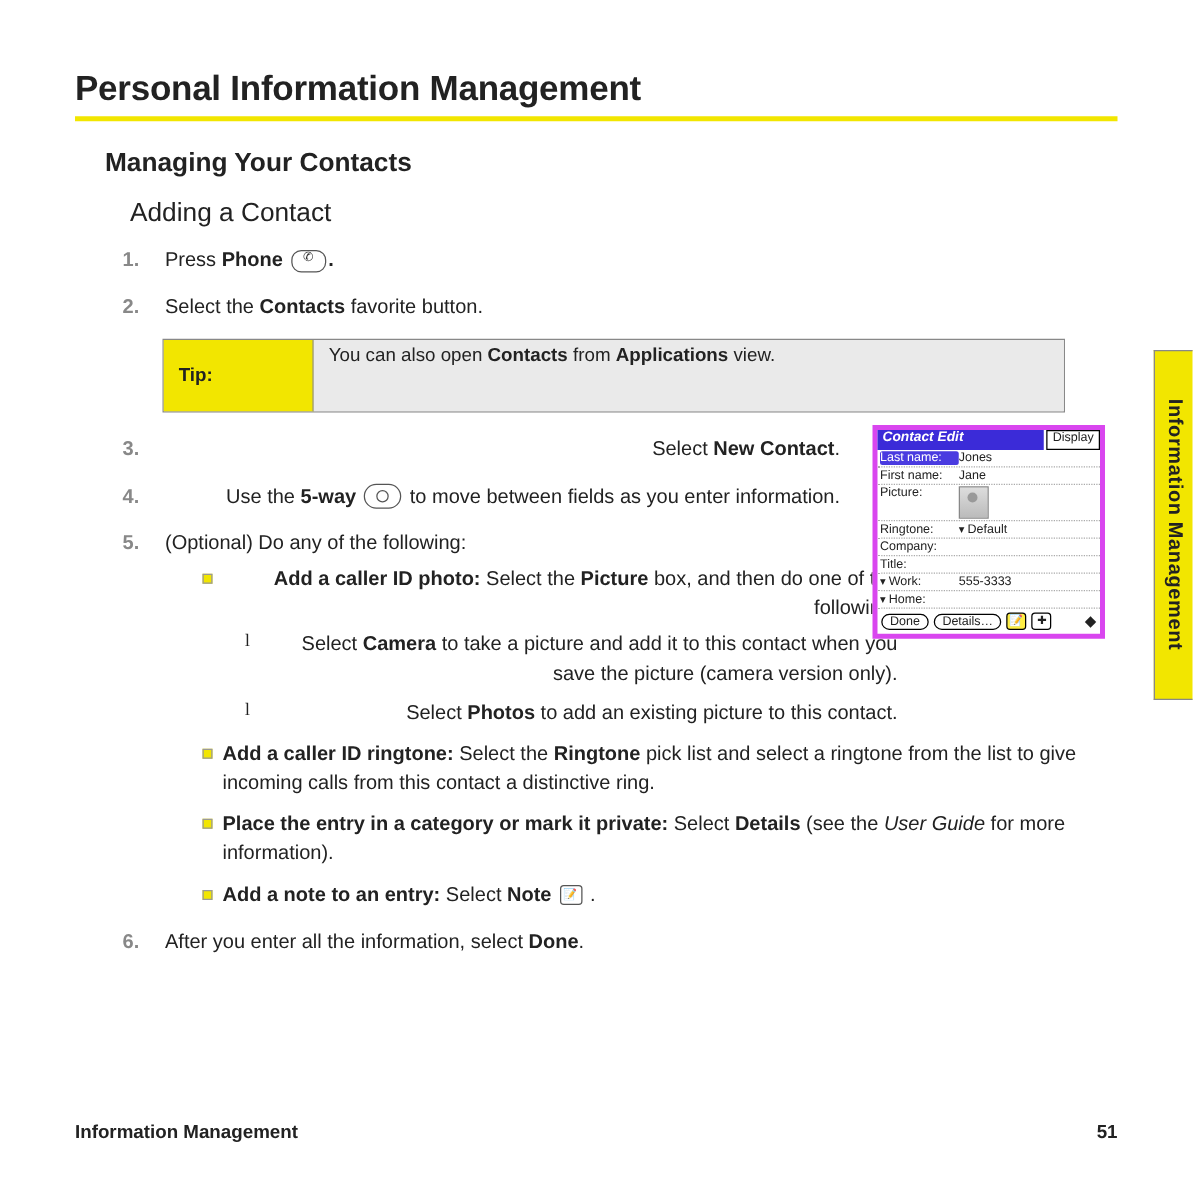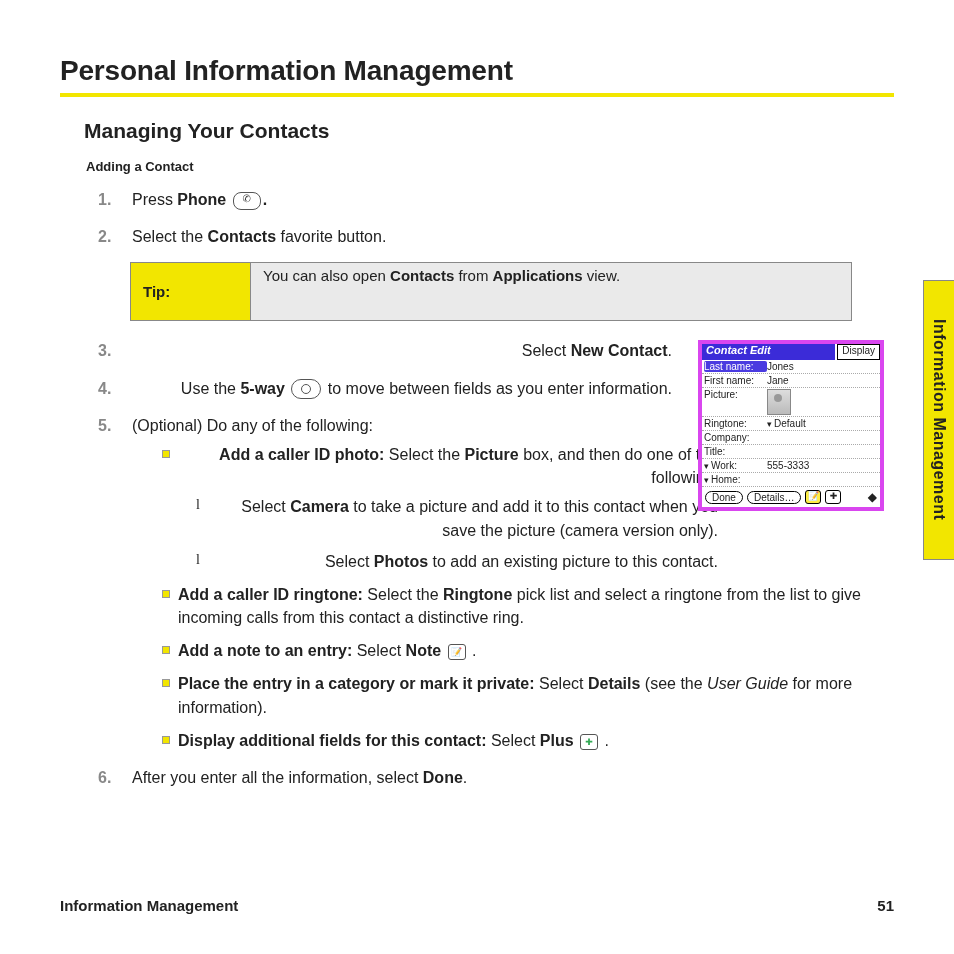--- a/index.html
+++ b/index.html
@@ -29,23 +29,23 @@
     border: none;
     border-top: 4px solid #F2E600;
     margin: 0 0 22px 0;
   }
   h2.section {
     font-size: 21px;
     font-weight: 700;
     margin: 0 0 16px 24px;
   }
   h3.subsection {
-    font-size: 13px;
-    font-weight: 700;
-    margin: 0 0 14px 26px;
+    font-size: 21px;
+    font-weight: 400;
+    margin: 0 0 14px 44px;
   }
   ol.steps {
     list-style: none;
     margin: 0 0 0 38px;
     padding: 0;
     counter-reset: step;
   }
   ol.steps > li {
     counter-increment: step;
     position: relative;
@@ -344,29 +344,25 @@
           <span class="bold">Add a caller ID photo:</span><span> Select the </span><span class="bold">Picture</span><span> box, and then do one of the following:</span>
           <ul class="subsublist">
             <li><span>Select </span><span class="bold">Camera</span><span> to take a picture and add it to this contact when you save the picture (camera version only).</span></li>
             <li><span>Select </span><span class="bold">Photos</span><span> to add an existing picture to this contact.</span></li>
           </ul>
         </li>
         <li>
           <span class="bold">Add a caller ID ringtone:</span><span> Select the </span><span class="bold">Ringtone</span><span> pick list and select a ringtone from the list to give incoming calls from this contact a distinctive ring.</span>
         </li>
         <li>
-          <span class="bold">Add a note to an entry:</span><span> Select </span><span class="bold">Note</span>
-          <span class="mini-icon note"></span><span> .</span>
-        </li>
-        <li>
           <span class="bold">Place the entry in a category or mark it private:</span><span> Select </span><span class="bold">Details</span><span> (see the </span><span class="italic">User Guide</span><span> for more information).</span>
         </li>
         <li>
-          <span class="bold">Display additional fields for this contact:</span><span> Select </span><span class="bold">Plus</span>
-          <span class="mini-icon plus"></span><span> .</span>
+          <span class="bold">Add a note to an entry:</span><span> Select </span><span class="bold">Note</span>
+          <span class="mini-icon note"></span><span> .</span>
         </li>
       </ul>
     </li>
     <li>
       <span>After you enter all the information, select </span><span class="bold">Done</span><span>.</span>
     </li>
   </ol>
 
   <div class="device-shot">
     <div class="bar">

